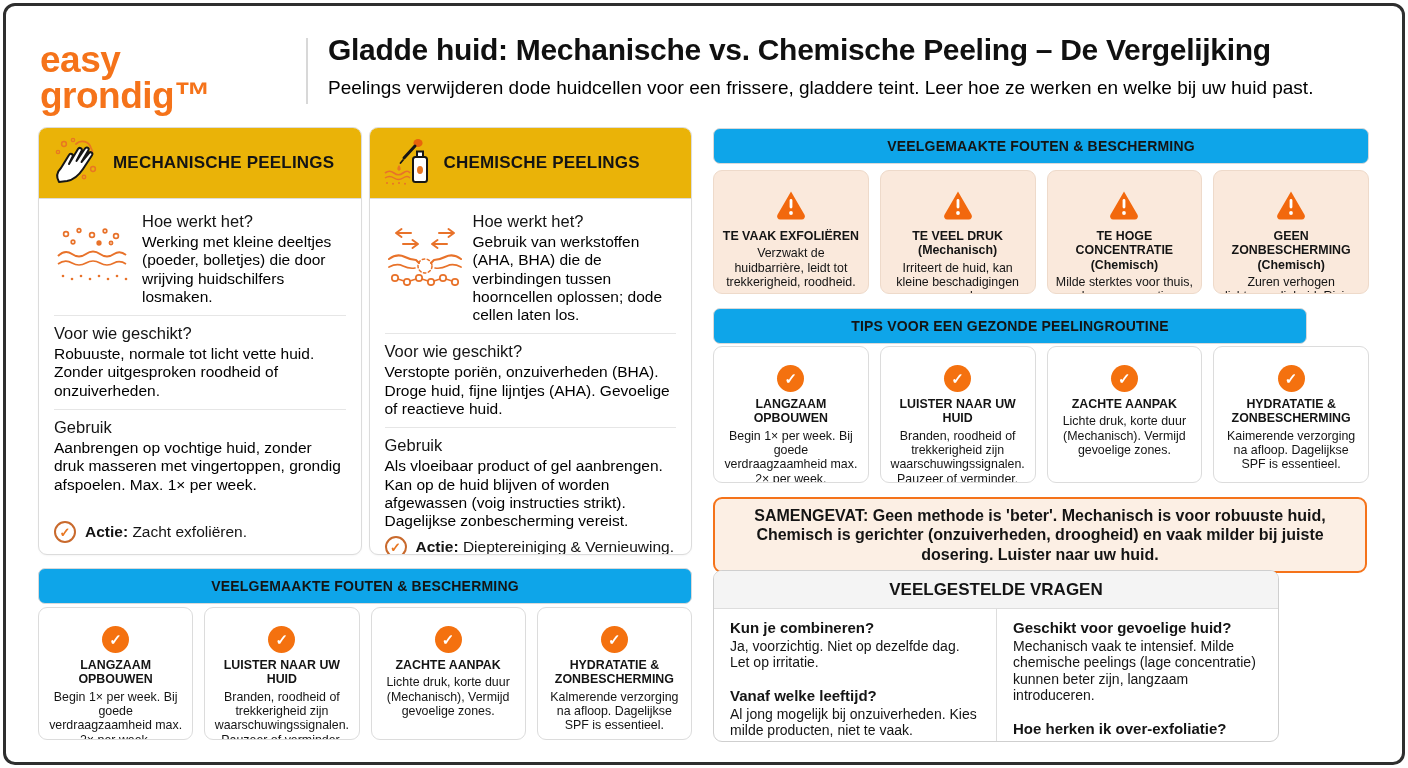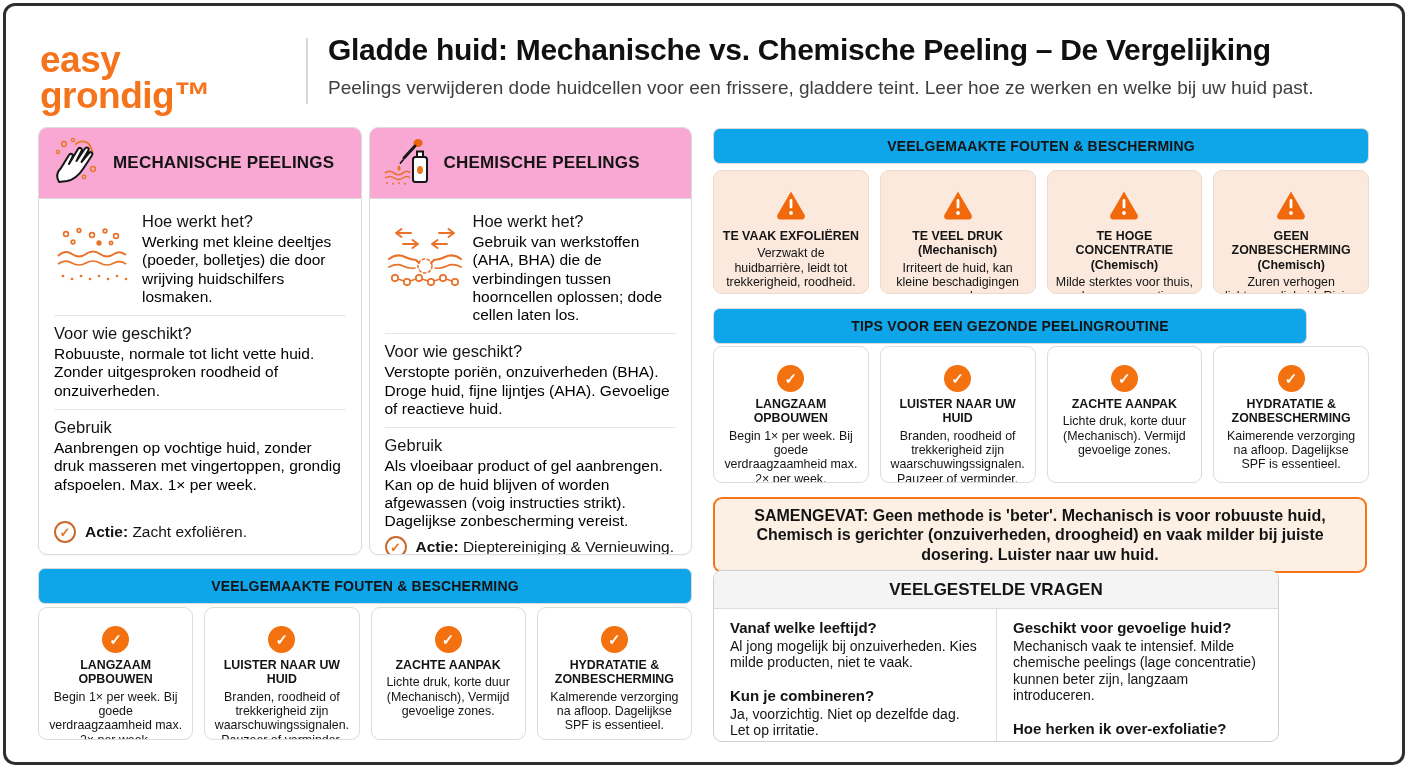--- a/index.html
+++ b/index.html
@@ -10,26 +10,26 @@
     background:#ffffff;
     color:#141414;
     overflow:hidden;
   }
   .frame { position:absolute; inset:3px; border:3px solid #2e2e2e; border-radius:12px; pointer-events:none; }
 
   
   .logo { position:absolute; left:40px; top:26px; font-size:37px; font-weight:800; line-height:0.98; color:#f5731a; letter-spacing:-0.5px;margin-top:16px; }
   .header-divider { position:absolute; left:306px; top:38px; width:2px; height:66px; background:#d8d8d8; }
   .page-title { position:absolute; left:328px; top:33px; font-size:30px; font-weight:800; letter-spacing:-0.3px; color:#101010; white-space:nowrap; }
-  .page-subtitle { position:absolute; left:328px; top:77px; font-size:19px; font-weight:500; color:#404040; white-space:nowrap; }
+  .page-subtitle { position:absolute; left:328px; top:77px; font-size:19px; font-weight:500; color:#000000; white-space:nowrap; }
 
   
   .methods { position:absolute; left:38px; top:127px; width:654px; height:428px; display:flex; gap:7px; }
   .mcard { flex:1; border:1px solid #dcdcdc; border-radius:9px; background:#fff; overflow:hidden; display:flex; flex-direction:column; box-shadow:0 1px 2px rgba(0,0,0,.04); }
-  .mcard-header { height:71px; flex:0 0 71px; background:#f9a8d4; border-bottom:1px solid #dcdcdc; display:flex; align-items:center; gap:10px; padding:0 12px; }
+  .mcard-header { height:71px; flex:0 0 71px; background:#eab308; border-bottom:1px solid #dcdcdc; display:flex; align-items:center; gap:10px; padding:0 12px; }
   .mcard-title { font-size:17px; font-weight:800; letter-spacing:.2px; }
   .mcard-body { padding:13px 15px 11px; flex:1; display:flex; flex-direction:column; }
   .how { display:flex; gap:8px; align-items:flex-start; }
   .how-icon { flex:0 0 80px; display:flex; justify-content:center; padding-top:14px; }
   .sec-title { font-weight:400; font-size:16.5px; margin-bottom:2px; }
   .sec-text { font-size:15.5px; line-height:1.18; color:#000000; }
   .mdivider { border:none; border-top:1px solid #e6e6e6; margin:9px 0 8px; }
   .actie { display:flex; align-items:center; gap:9px; margin-top:auto; padding-top:6px; }
   .ring { width:22px; height:22px; flex:0 0 22px; border:2px solid #c96a2d; border-radius:50%; color:#e87722; display:flex; align-items:center; justify-content:center; font-size:13px; font-weight:800; }
   .actie-text { font-size:15.5px; }
@@ -296,26 +296,26 @@
     <div class="card-title">HYDRATATIE &amp; ZONBESCHERMING</div>
     <div class="card-text">Kalmerende verzorging na afloop. Dagelijkse SPF is essentieel.</div>
   </div>
 </div>
 
 <div id="faq">
   <div class="faq-header">VEELGESTELDE VRAGEN</div>
   <div class="faq-body">
     <div class="faq-col">
       <div>
+        <div class="faq-q">Kun je combineren?</div>
+        <div class="faq-a">Ja, voorzichtig. Niet op dezelfde dag. Let op irritatie.</div>
+      </div>
+      <div>
         <div class="faq-q">Vanaf welke leeftijd?</div>
         <div class="faq-a">Al jong mogelijk bij onzuiverheden. Kies milde producten, niet te vaak.</div>
-      </div>
-      <div>
-        <div class="faq-q">Kun je combineren?</div>
-        <div class="faq-a">Ja, voorzichtig. Niet op dezelfde dag. Let op irritatie.</div>
       </div>
     </div>
     <div class="faq-col right">
       <div>
         <div class="faq-q">Geschikt voor gevoelige huid?</div>
         <div class="faq-a">Mechanisch vaak te intensief. Milde chemische peelings (lage concentratie) kunnen beter zijn, langzaam introduceren.</div>
       </div>
       <div>
         <div class="faq-q">Hoe herken ik over-exfoliatie?</div>
         <div class="faq-a">Aanhoudende roodheid, trekkerigheid, branderigheid, droogheid, meer onzuiverheden.</div>

